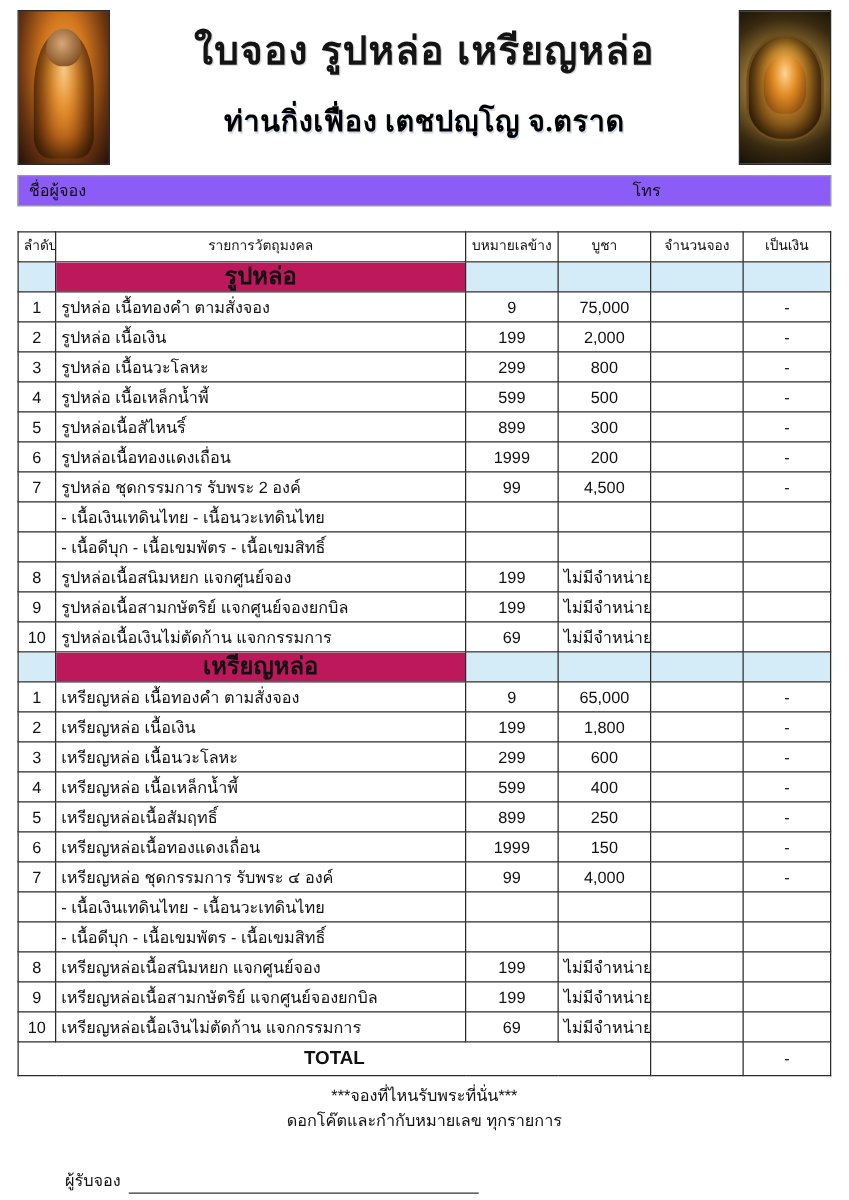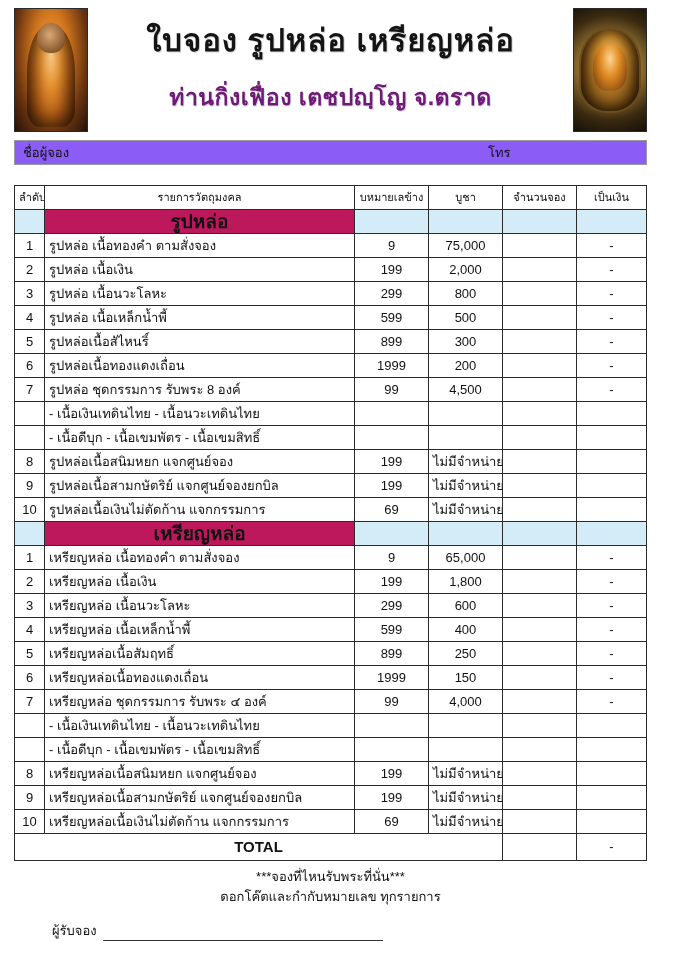--- a/index.html
+++ b/index.html
@@ -10,21 +10,21 @@
   body {
     width: 679px; height: 960px;
     font-family: "Liberation Sans", sans-serif;
     color: #111;
     overflow: hidden;
   }
   .page {
     position: relative;
     width: 679px; height: 960px;
     background: #fff;
-    padding: 8px 32px 0 14px;
+    padding: 8px 14px 0 14px;
   }
 
   
   .header {
     display: flex;
     align-items: stretch;
     height: 126px;
     gap: 4px;
   }
   .header-photo {
@@ -91,23 +91,24 @@
     font-weight: bold;
     color: #141414;
     letter-spacing: 1px;
     line-height: 1.25;
     text-shadow: 1px 1px 0 #d8d8d8;
   }
   .title-sub {
     margin-top: 18px;
     font-size: 23px;
     font-weight: bold;
-    color: #701a75;
+    color: #000000;
     letter-spacing: .5px;
     text-shadow: 1px 1px 0 #cfd9ee;
+    font-family: Liberation Serif, serif;
   }
 
   
   .cust {
     margin-top: 6px;
     border: 1px solid #9a9a9a;
     background: #8b5cf6;
     font-size: 13px;
   }
   .cust-row {
@@ -177,21 +178,21 @@
   }
 
   
   .footer {
     margin-top: 6px;
     text-align: center;
     font-size: 13px;
     line-height: 1.5;
   }
   .sign {
-    margin-top: 14px;
+    margin-top: 28px;
     padding-left: 38px;
     font-size: 13px;
     display: flex;
     align-items: flex-end;
     gap: 6px;
   }
   .sign-line {
     width: 280px;
     border-bottom: 1px solid #333;
     height: 14px;
@@ -292,21 +293,21 @@
         <tr>
           <td class="num">6</td>
           <td class="item">รูปหล่อเนื้อทองแดงเถื่อน</td>
           <td class="ctr">1999</td>
           <td class="ctr">200</td>
           <td class="ctr"></td>
           <td class="ctr">-</td>
         </tr>
         <tr>
           <td class="num">7</td>
-          <td class="item">รูปหล่อ ชุดกรรมการ รับพระ 8 องค์</td>
+          <td class="item">รูปหล่อ ชุดกรรมการ รับพระ 2 องค์</td>
           <td class="ctr">99</td>
           <td class="ctr">4,500</td>
           <td class="ctr"></td>
           <td class="ctr">-</td>
         </tr>
         <tr>
           <td class="num"></td>
           <td class="sub">- เนื้อเงินเทดินไทย  - เนื้อนวะเทดินไทย</td>
           <td class="ctr"></td>
           <td class="ctr"></td>

